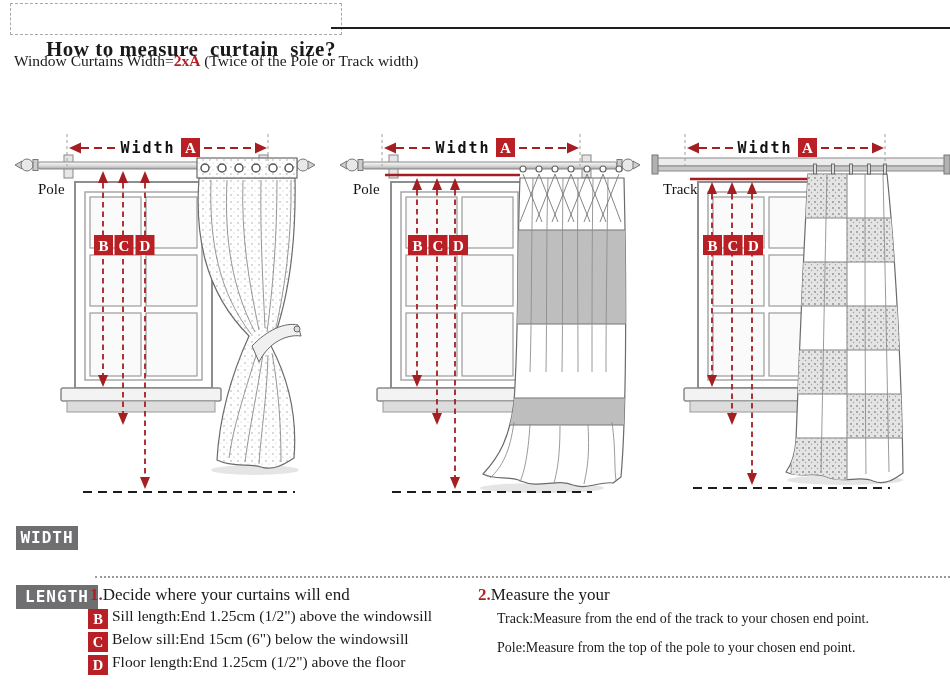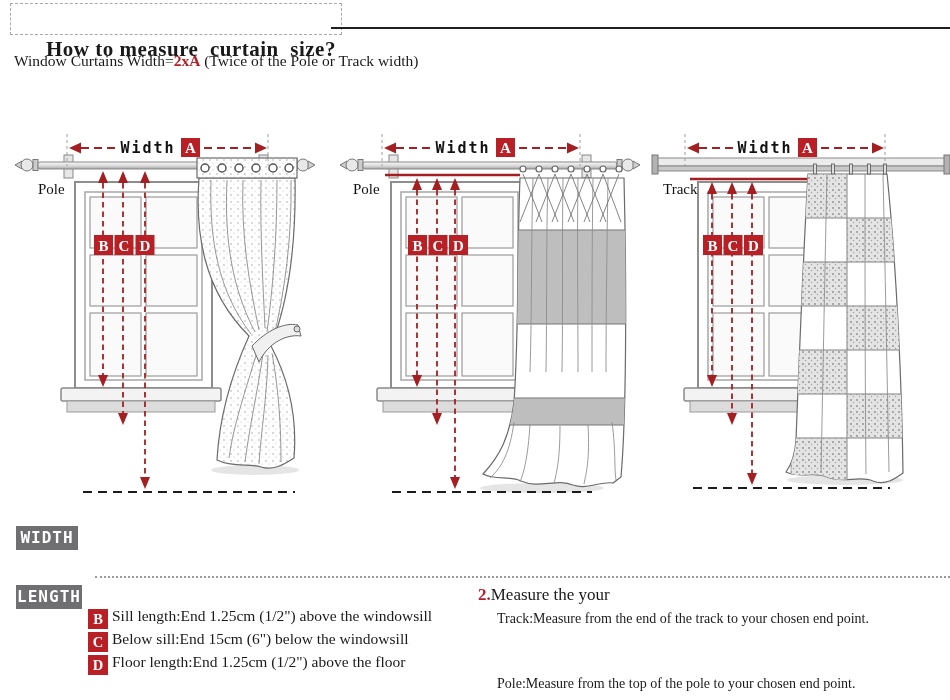--- a/index.html
+++ b/index.html
@@ -17,35 +17,35 @@
   .red{color:#b21f24;font-weight:bold;}
   .stepnum{color:#b21f24;font-weight:bold;}
   
   .diag{top:122px;width:315px;height:385px;}
   .d1{left:5px;} .d2{left:330px;} .d3{left:645px;width:305px;}
   
   .sec-label{background:#6f6f72;color:#fff;font-family:"DejaVu Sans Mono",monospace;
              font-weight:bold;font-size:16px;letter-spacing:1px;text-align:center;
              line-height:24px;}
   .lbl-width{left:16px;top:526px;width:62px;height:24px;}
-  .lbl-length{left:16px;top:585px;width:66px;height:24px;}
+  .lbl-length{left:16px;top:585px;width:82px;height:24px;}
   .step{font-size:17px;}
   .badge{display:inline-block;width:20px;height:20px;background:#b92025;color:#fff;
          font-weight:bold;font-size:14.5px;line-height:20px;text-align:center;
          vertical-align:-3px;margin:0 4px;}
   .w-step1{left:92px;top:528px;}
   .w-step2{left:480px;top:528px;}
   .w-note{left:500px;top:552px;font-size:15.5px;}
   .sep{left:95px;top:576px;width:855px;border-top:2px dotted #9a9a9a;height:0;}
   .l-step1{left:90px;top:585px;}
   .l-step2{left:478px;top:585px;}
   .l-item{font-size:15.5px;left:84px;}
   .li-b{top:607px;} .li-c{top:630px;} .li-d{top:653px;}
   .l-sub{font-size:14px;left:497px;}
-  .ls-1{top:611px;} .ls-2{top:640px;margin-top:36px;}
+  .ls-1{top:611px;} .ls-2{top:640px;}
 </style>
 </head>
 <body>
 
 <div class="page">
 
   <div class="abs title-box">
     <span>How to measure  curtain  size?</span>
   </div>
   <div class="abs title-rule"></div>
@@ -393,20 +393,23 @@
       </g>
     </g>
     <path d="M48,366 H245" stroke="#1c1c1c" stroke-width="2.2" stroke-dasharray="9 6" fill="none"></path>
   </svg>
 
   <div class="abs sec-label lbl-width"><span>WIDTH</span></div>
 
   <div class="abs sep"></div>
 
   <div class="abs sec-label lbl-length"><span>LENGTH</span></div>
+  <div class="abs step l-step1">
+    <span class="stepnum">1.</span><span>Decide where your curtains will end</span>
+  </div>
   <div class="abs l-item li-b">
     <span class="badge">B</span><span>Sill length:End 1.25cm (1/2") above the windowsill</span>
   </div>
   <div class="abs l-item li-c">
     <span class="badge">C</span><span>Below sill:End 15cm (6") below the windowsill</span>
   </div>
   <div class="abs l-item li-d">
     <span class="badge">D</span><span>Floor length:End 1.25cm (1/2") above the floor</span>
   </div>
   <div class="abs step l-step2">

